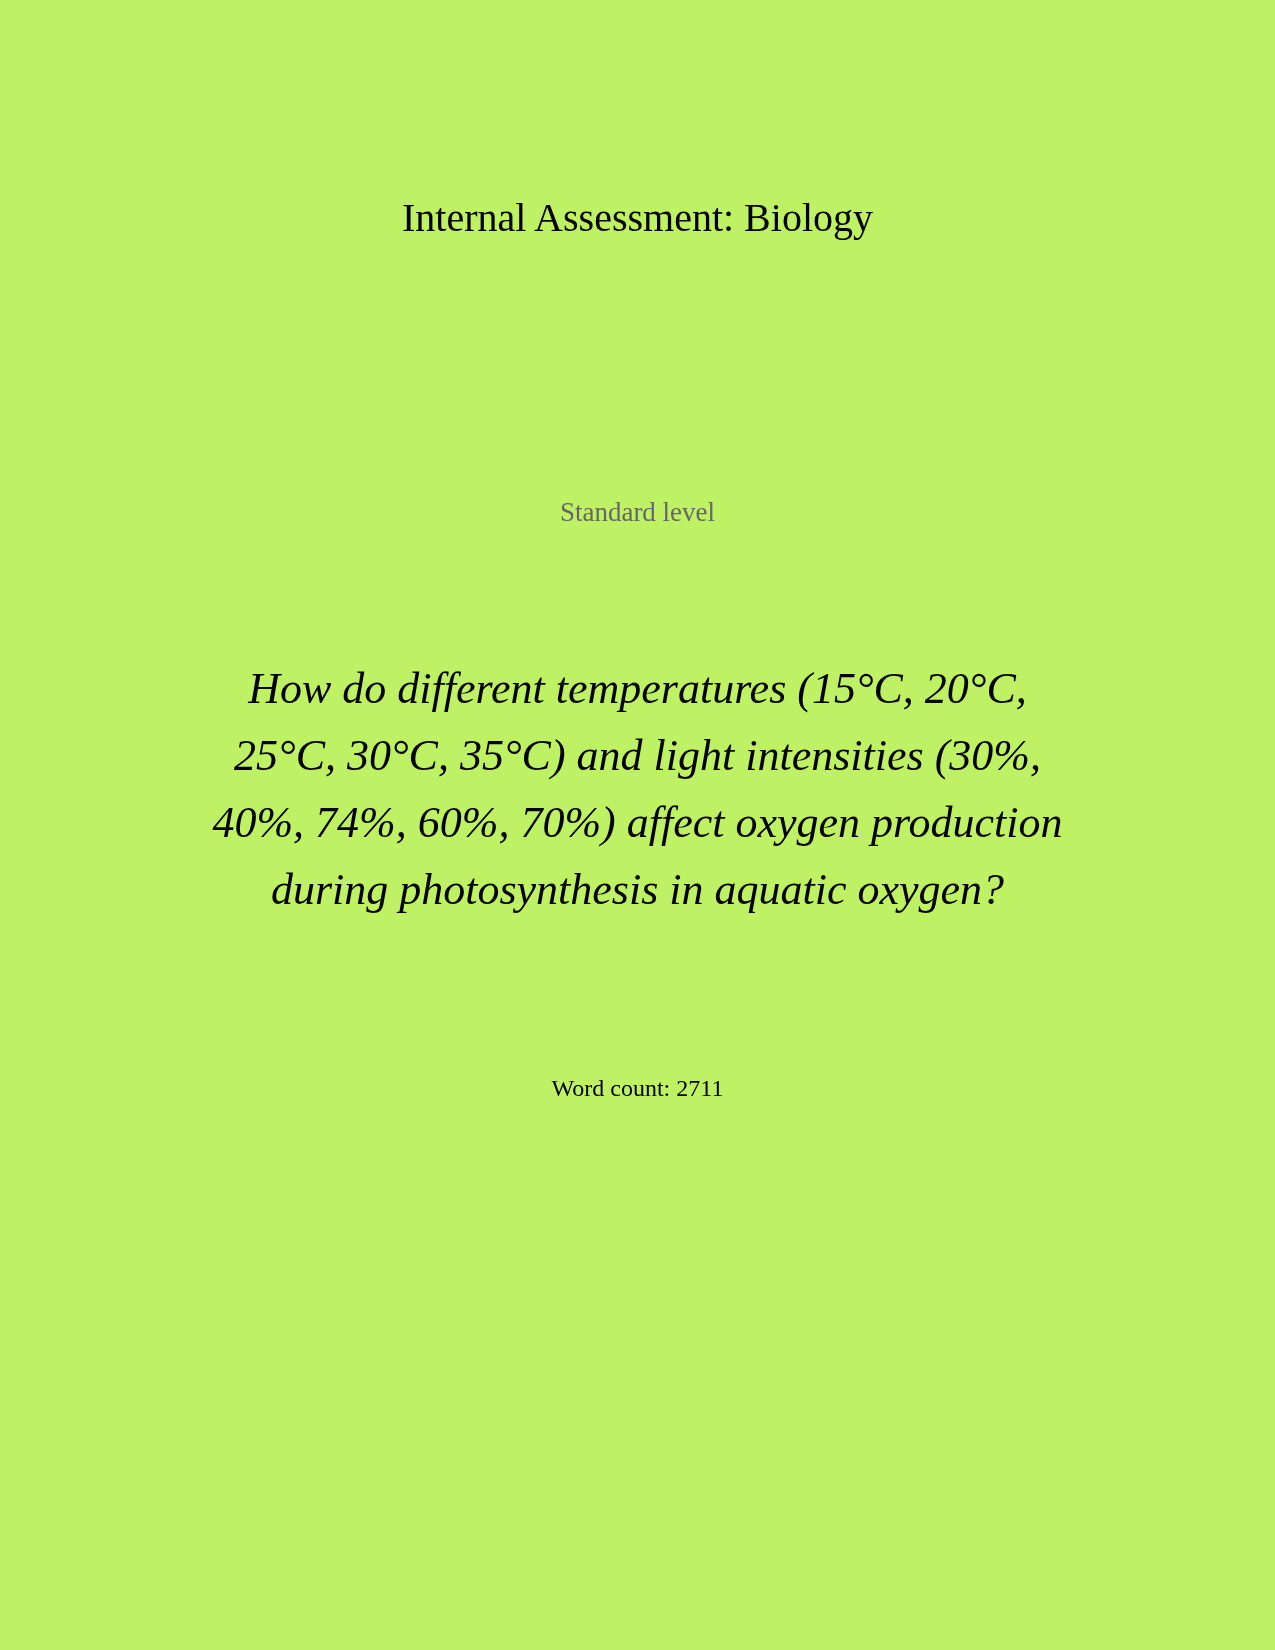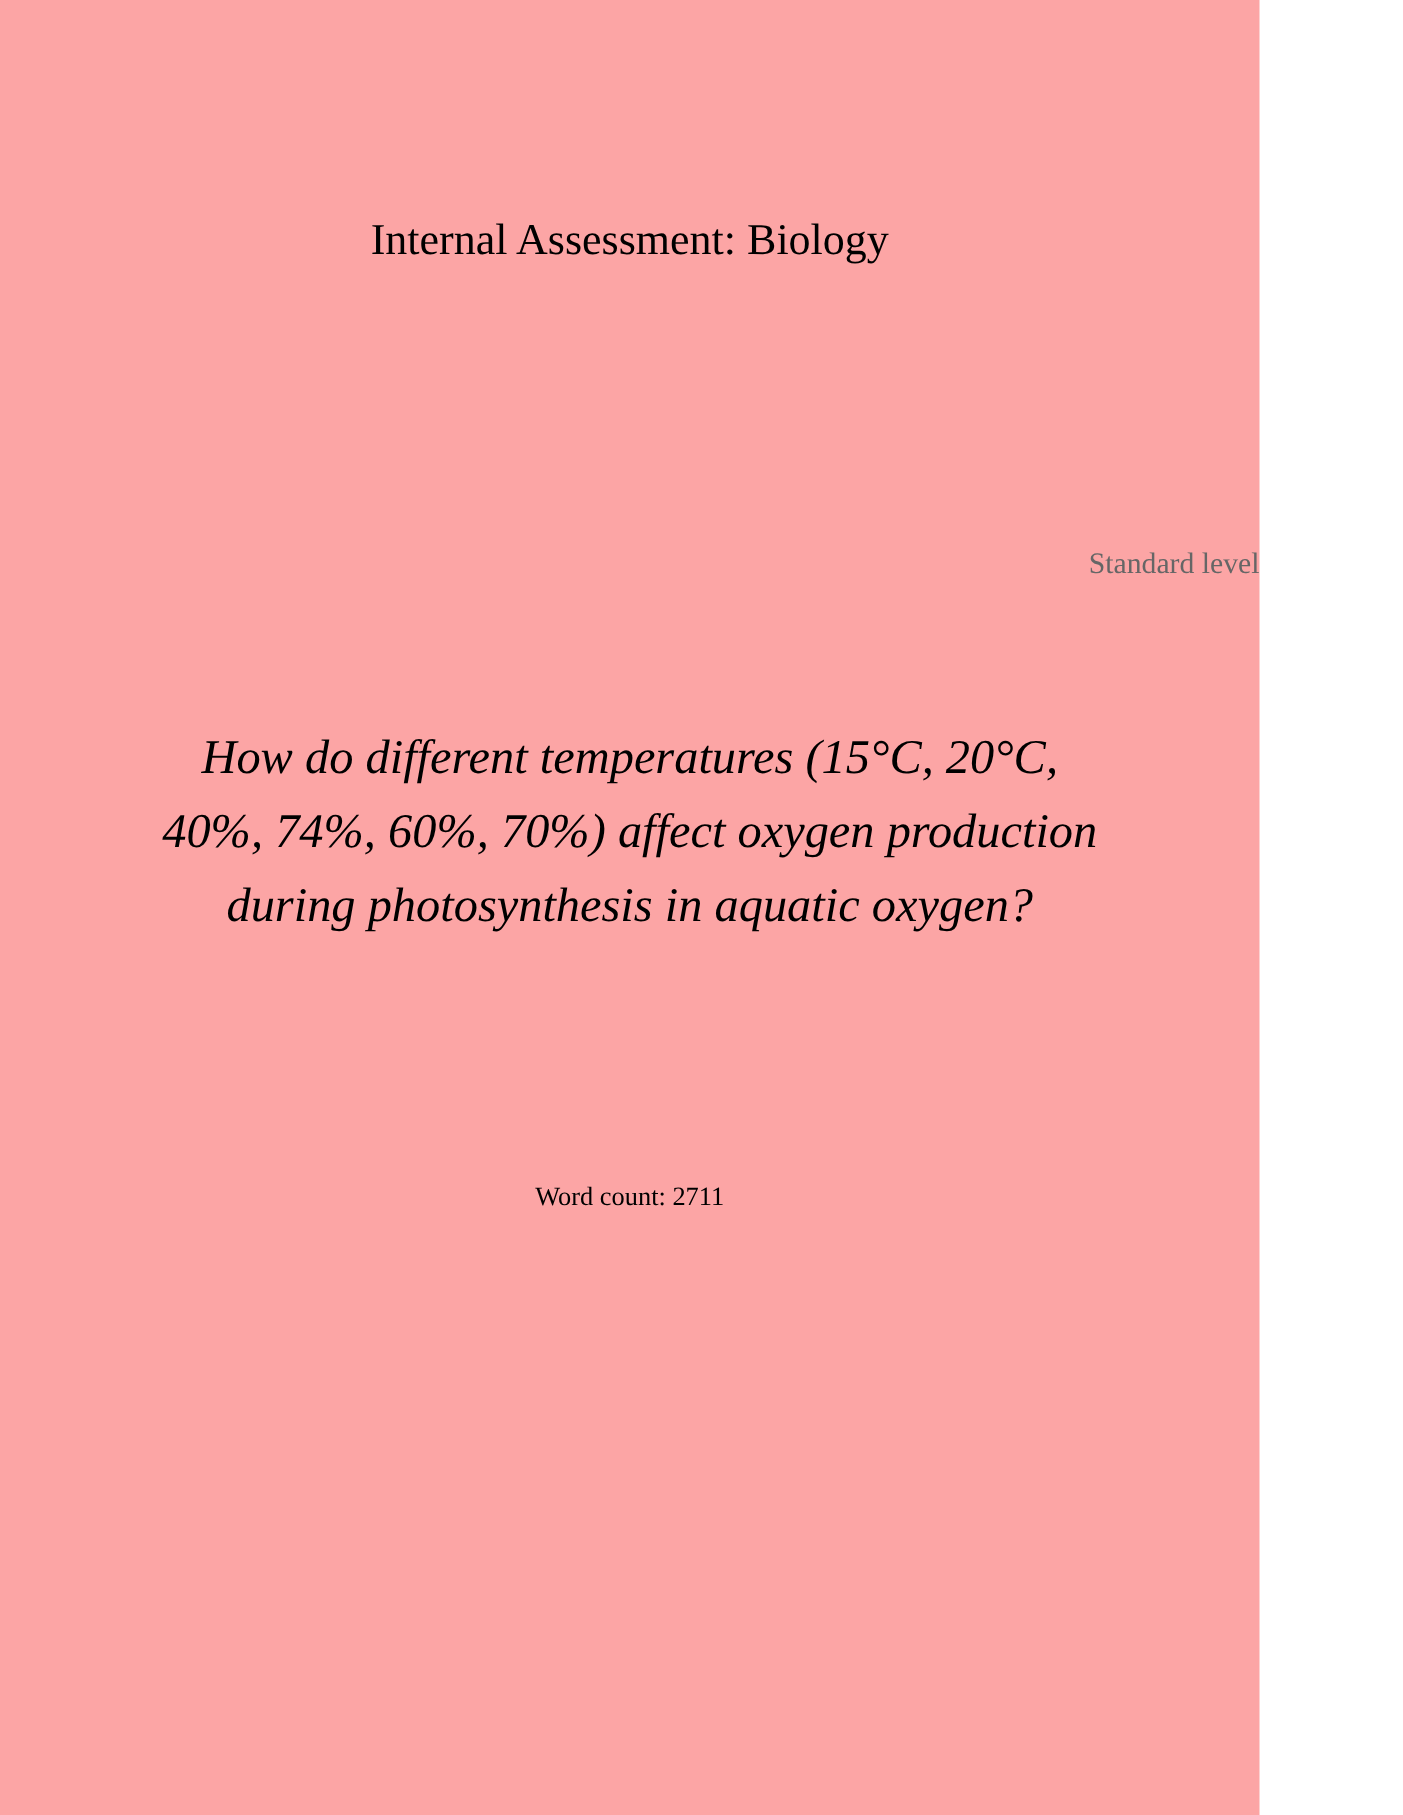--- a/index.html
+++ b/index.html
@@ -11,38 +11,38 @@
       width: 1275px;
       height: 1650px;
       position: relative;
       overflow: hidden;
       font-family: "Liberation Serif", "DejaVu Serif", serif;
       color: #000000;
     }
     .page {
       position: absolute;
       left: 0; top: 0;
-      width: 1145px;
+      width: 1275px;
       height: 1650px;
-      background: #fca5a5;
+      background: #bef264;
     }
     .title {
       position: absolute;
       left: 0; right: 0;
       top: 192px;
       text-align: center;
       font-size: 40px;
       line-height: 52px;
       color: #000000;
     }
     .level {
       position: absolute;
       left: 0; right: 0;
       top: 494px;
-      text-align: right;
+      text-align: center;
       font-size: 27px;
       line-height: 36px;
       color: #666666;
     }
     .question {
       position: absolute;
       left: 130px; right: 130px;
       top: 655px;
       text-align: center;
       font-style: italic;
@@ -67,18 +67,19 @@
 </head>
 <body>
 
 <div class="page">
   <div class="title">Internal Assessment: Biology</div>
 
   <div class="level">Standard level</div>
 
   <div class="question">
     <span class="line">How do different temperatures (15°C, 20°C,</span>
+    <span class="line">25°C, 30°C, 35°C) and light intensities (30%,</span>
     <span class="line">40%, 74%, 60%, 70%) affect oxygen production</span>
     <span class="line">during photosynthesis in aquatic oxygen?</span>
   </div>
 
   <div class="wordcount">Word count: 2711</div>
 </div>
 
 </body></html>

